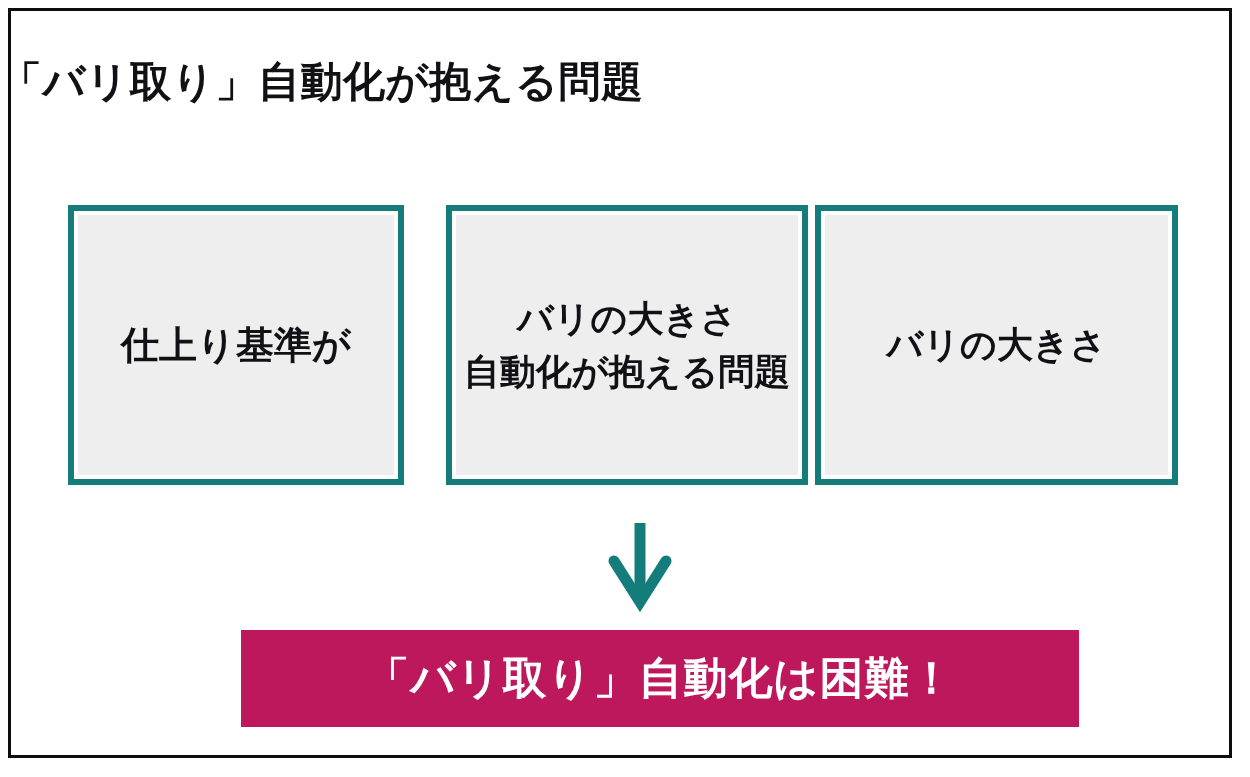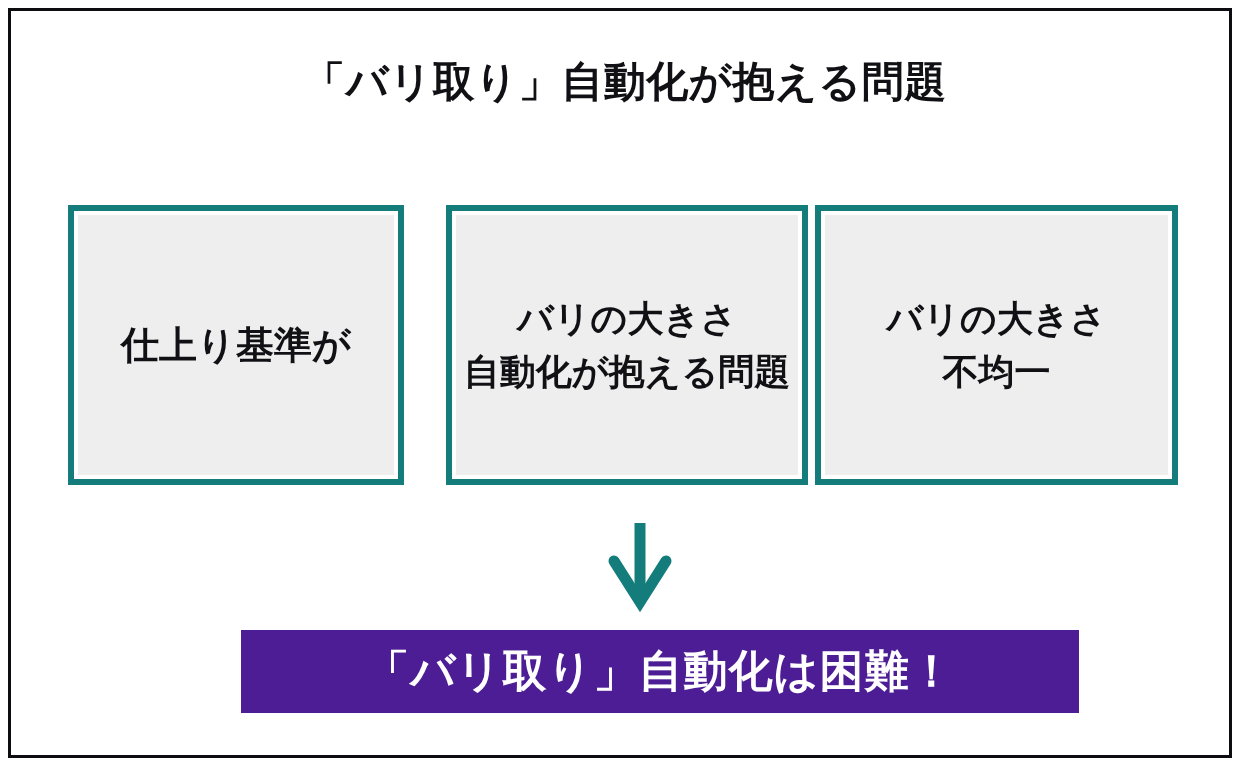--- a/index.html
+++ b/index.html
@@ -35,21 +35,20 @@
     box-sizing: border-box;
     background: #ffffff;
   }
 
   
   .title {
     position: absolute;
     left: 0;
     top: 58px;
     width: 1250px;
-    text-align: center;
     font-size: 42px;
     font-weight: bold;
     letter-spacing: 0.5px;
     line-height: 1.15;
     color: #111115;
     white-space: nowrap;
   }
 
   
   .box-row {
@@ -104,22 +103,22 @@
     height: 100px;
   }
   .arrow-wrap svg { display: block; }
 
   
   .banner {
     position: absolute;
     left: 241px;
     top: 630px;
     width: 838px;
-    height: 83px;
-    background: #4c1d95;
+    height: 97px;
+    background: #be185d;
     display: flex;
     align-items: center;
     justify-content: center;
     box-sizing: border-box;
   }
   .banner-text {
     color: #ffffff;
     font-size: 44px;
     font-weight: bold;
     letter-spacing: 1px;
@@ -146,21 +145,20 @@
     <div class="prob-box b2">
       <div class="prob-box-inner">
         <div class="prob-line">バリの大きさ</div>
         <div class="prob-line">自動化が抱える問題</div>
       </div>
     </div>
 
     <div class="prob-box b3">
       <div class="prob-box-inner">
         <div class="prob-line">バリの大きさ</div>
-        <div class="prob-line">不均一</div>
       </div>
     </div>
 
   </div>
 
   <div class="arrow-wrap">
     <svg width="90" height="100" viewBox="0 0 90 100" aria-hidden="true">
       <g fill="none" stroke="#147d7c" stroke-width="11" stroke-linecap="butt">
         <line x1="45" y1="8" x2="45" y2="80"></line>
         <path d="M 19 46 L 45 87 L 71 46" stroke-linejoin="miter" stroke-linecap="round"></path>

